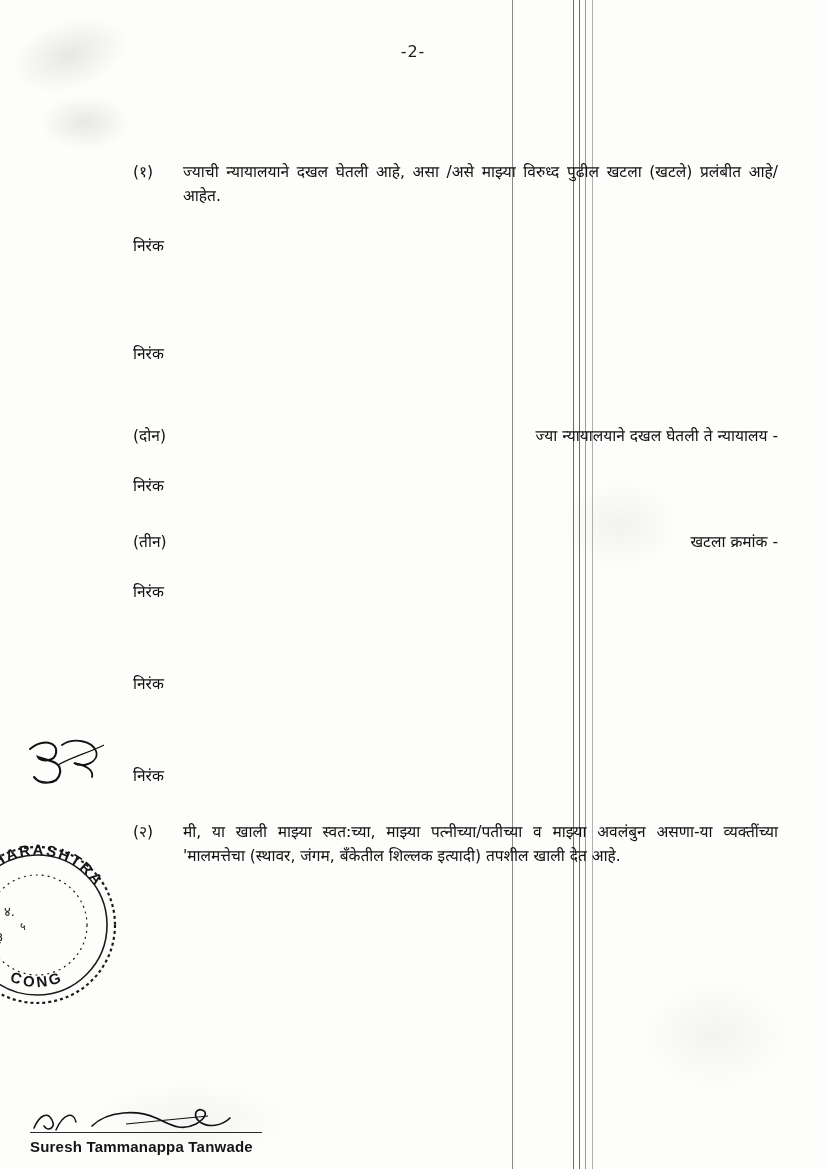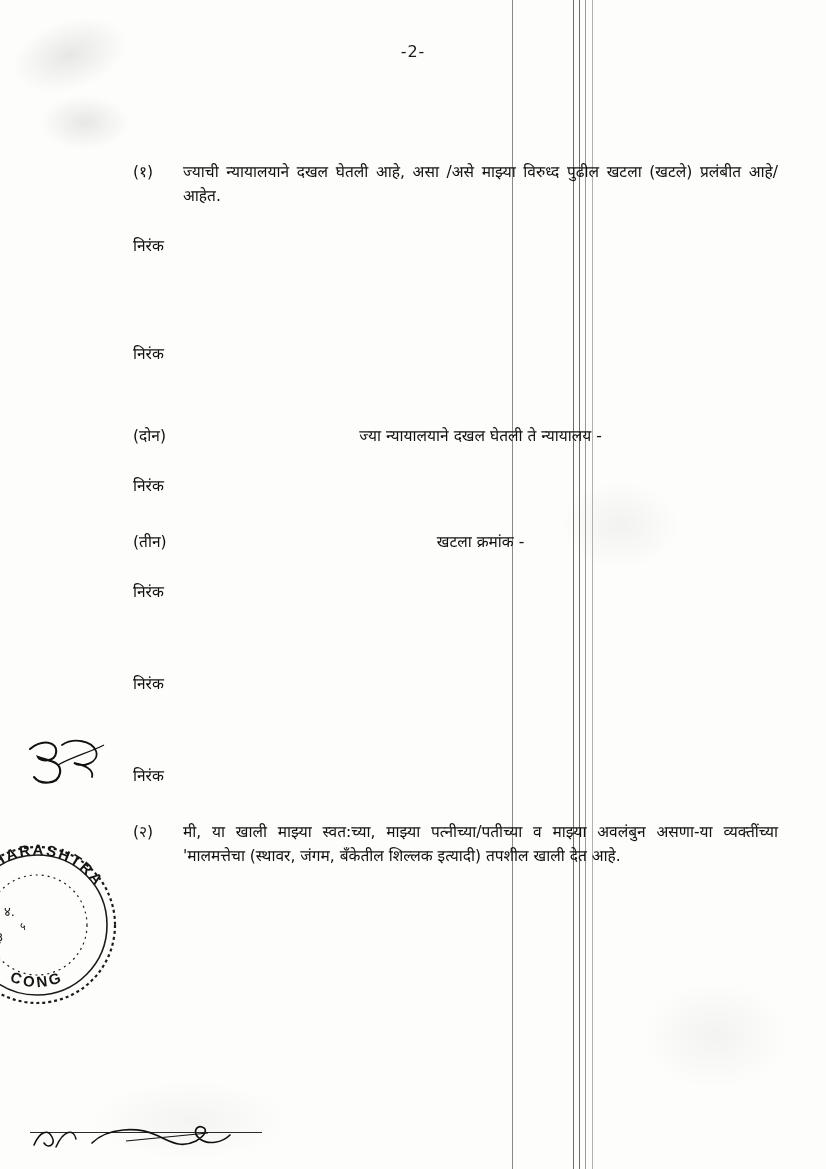--- a/index.html
+++ b/index.html
@@ -72,21 +72,21 @@
     flex: 0 0 auto;
     min-width: 44px;
     padding-right: 6px;
     white-space: nowrap;
   }
   .item .body {
     flex: 1 1 auto;
     text-align: justify;
     text-justify: inter-word;
   }
-  .item .body.no-justify { text-align: center; }
+  .item .body.no-justify { text-align: right; }
 
   .answer {
     font-size: 15.5px;
     color: #101010;
     margin-top: 26px;
     margin-bottom: 26px;
     padding-right: 140px;
   }
   .gap-lg { height: 34px; }
   .gap-md { height: 18px; }
@@ -227,15 +227,16 @@
 
   <div class="bottom-sig">
     <div class="scrawl">
       <svg width="240" height="32" viewBox="0 0 240 32" xmlns="http://www.w3.org/2000/svg">
         <path d="M4 22 C10 8, 18 6, 22 14 C26 22, 18 26, 14 20" stroke="#111" stroke-width="1.6" fill="none" stroke-linecap="round"></path>
         <path d="M26 24 C34 6, 44 6, 46 16" stroke="#111" stroke-width="1.5" fill="none" stroke-linecap="round"></path>
         <path d="M62 20 C78 4, 108 4, 126 12 C140 18, 150 26, 166 18 C176 12, 178 6, 172 4 C166 2, 162 10, 170 16 C178 22, 192 20, 200 12" stroke="#111" stroke-width="1.7" fill="none" stroke-linecap="round"></path>
         <path d="M96 18 L178 10" stroke="#111" stroke-width="1.1" fill="none"></path>
       </svg>
     </div>
+    <div class="name">Suresh Tammanappa Tanwade</div>
   </div>
 
 </div>
 
 </body></html>

